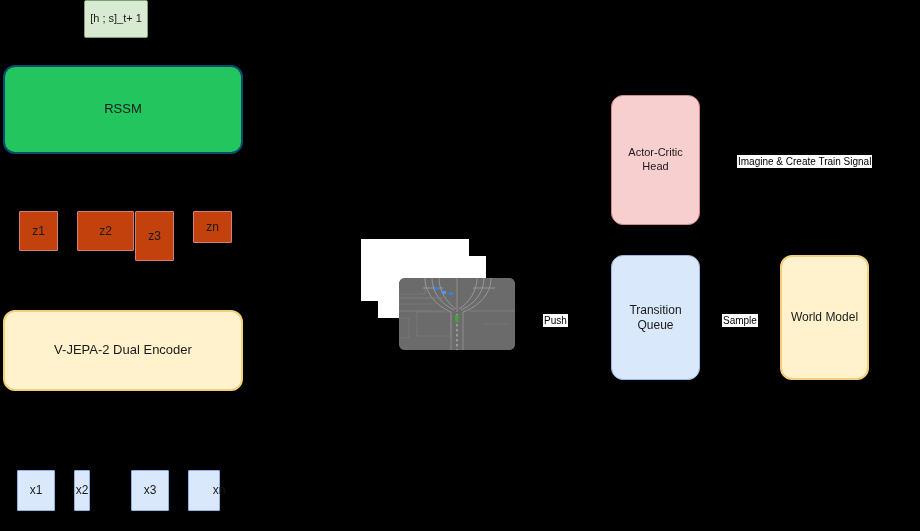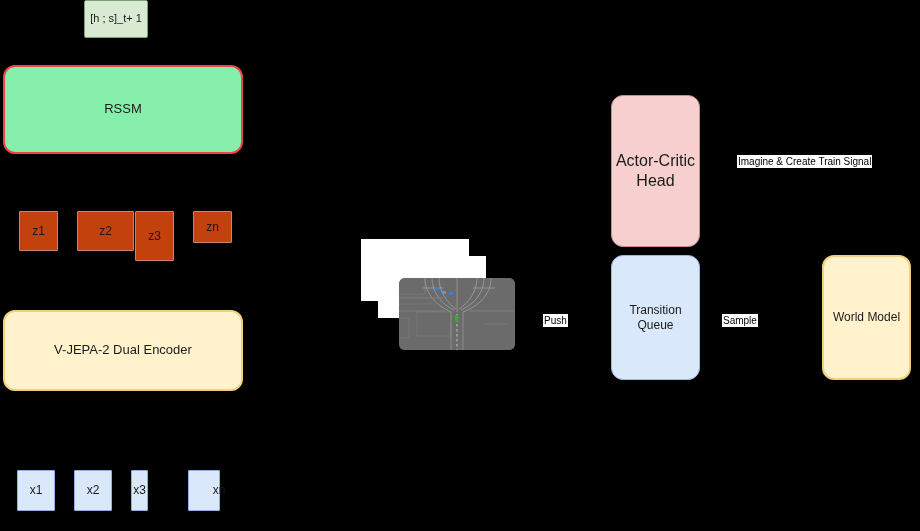--- a/index.html
+++ b/index.html
@@ -27,21 +27,21 @@
     line-height: 1.25;
     color: #1a1a1a;
     font-size: 12px;
     white-space: pre-line;
   }
   .rounded   { border-radius: 12px; }
   .sq        { border-radius: 1px; }
 
   
   .fill-green  { background: #d9ead3; border: 1px solid #7d9e72; }
-  .fill-peach  { background: #86efac; border: 2px solid #ef4444; text-align: center; }
+  .fill-peach  { background: #22c55e; border: 2px solid #0c4a6e; text-align: center; }
   .fill-pink   { background: #f7cfcf; border: 1.5px solid #cf8b8b; }
   .fill-cream  { background: #fff2cc; border: 2px solid #f2cf7d; }
   .fill-blue   { background: #dae8fc; border: 1px solid #9bb7e0; }
   .fill-pinksq { background: #c2410c; border: 1.5px solid #cf7f7f; }
   .fill-bluesq { background: #dae8fc; border: 1px solid #8fb0de; }
 
   
   .edge-label {
     position: absolute;
     background: #ffffff;
@@ -82,22 +82,22 @@
   <div class="node rounded fill-peach" style="left:3px; top:65px; width:240px; height:89px; font-size:13px;">RSSM</div>
 
   <div class="node sq fill-pinksq" style="left:19px; top:211px; width:39px; height:40px;">z1</div>
   <div class="node sq fill-pinksq" style="left:77px; top:211px; width:57px; height:40px;">z2</div>
   <div class="node sq fill-pinksq" style="left:135px; top:211px; width:39px; height:50px;">z3</div>
   <div class="node sq fill-pinksq" style="left:193px; top:211px; width:39px; height:32px;">zn</div>
 
   <div class="node rounded fill-cream" style="left:3px; top:310px; width:240px; height:81px; font-size:13px;">V-JEPA-2 Dual Encoder</div>
 
   <div class="node sq fill-bluesq" style="left:17px; top:470px; width:38px; height:41px;">x1</div>
-  <div class="node sq fill-bluesq" style="left:74px; top:470px; width:38px; height:41px;">x2</div>
-  <div class="node sq fill-bluesq" style="left:131px; top:470px; width:17px; height:41px;">x3</div>
+  <div class="node sq fill-bluesq" style="left:74px; top:470px; width:16px; height:41px;">x2</div>
+  <div class="node sq fill-bluesq" style="left:131px; top:470px; width:38px; height:41px;">x3</div>
   <div class="node sq fill-bluesq" style="left:188px; top:470px; width:25px; height:41px;padding-left:30px;">xn</div>
 
 
   <div class="img-stack" style="left:361px; top:239px; width:160px; height:115px;">
 
     <div class="sheet sheet-back"></div>
     <div class="sheet sheet-mid"></div>
 
     <div class="frame">
       <svg width="116" height="72" viewBox="0 0 116 72">
@@ -146,25 +146,25 @@
         <rect x="43" y="13" width="4" height="3" fill="#4d9ae8"></rect>
         <rect x="50" y="14" width="4" height="3" fill="#3a7de0"></rect>
 
         <rect x="56" y="37" width="3.5" height="6" fill="#3ea832"></rect>
       </svg>
     </div>
   </div>
 
   <div class="edge-label" style="left:543px; top:314px;">Push</div>
 
-  <div class="node rounded fill-pink" style="left:611px; top:95px; width:89px; height:152px; font-size:16px;">Actor-Critic
+  <div class="node rounded fill-pink" style="left:611px; top:95px; width:89px; height:130px; font-size:11px;">Actor-Critic
 Head</div>
 
   <div class="edge-label" style="left:737px; top:155px;">Imagine &amp; Create Train Signal</div>
 
   <div class="node rounded fill-blue" style="left:611px; top:255px; width:89px; height:125px; font-size:12px;">Transition
 Queue</div>
 
   <div class="edge-label" style="left:722px; top:314px;">Sample</div>
 
-  <div class="node rounded fill-cream" style="left:780px; top:255px; width:89px; height:125px; font-size:12px;margin-left:42px;">World Model</div>
+  <div class="node rounded fill-cream" style="left:780px; top:255px; width:89px; height:125px; font-size:12px;">World Model</div>
 
 </div>
 
 </body></html>

